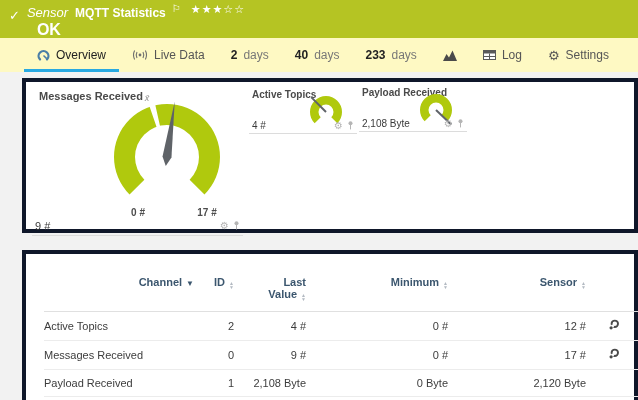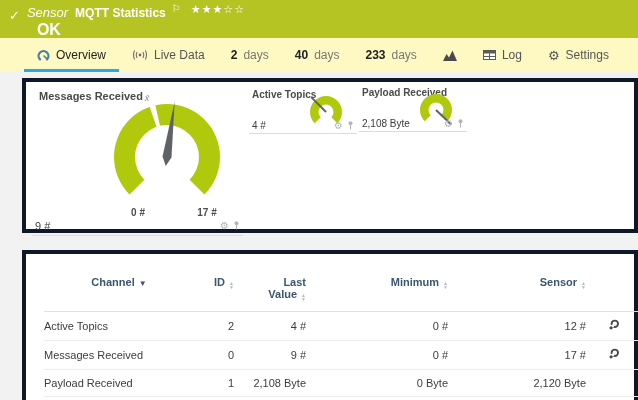--- a/index.html
+++ b/index.html
@@ -47,21 +47,21 @@
   .widget-value { font-size:11px; color:#3a3a3a; }
   .w-mini1 .widget-value, .w-mini2 .widget-value { font-size:10px; }
   .widget-icons { display:flex; align-items:center; gap:4px; color:#b5b5b5; }
   .widget-icons .gear-glyph { font-size:10px; line-height:1; cursor:pointer; }
   .widget-icons svg { cursor:pointer; }
 
   
   table { border-collapse:collapse; width:100%; table-layout:fixed; }
   th { font-size:11px; color:#3b566e; font-weight:bold; text-align:right; vertical-align:top;
        padding:8px 0 10px; border-bottom:1px solid #e0e0e0; cursor:pointer; }
-  th.col-channel { text-align:center; }
+  th.col-channel { text-align:right; }
   td { font-size:11px; color:#3c3c3c; text-align:right; padding:7px 0; border-bottom:1px solid #ececec; }
   td.cell-channel { text-align:left; }
   td.cell-wrench { text-align:center; }
   .sort { display:inline-flex; flex-direction:column; margin-left:4px; vertical-align:1px; }
   .sort span { font-size:5px; line-height:4px; color:#b3bac2; }
   .caret { font-size:8px; margin-left:4px; color:#3b566e; }
   .wrench { cursor:pointer; }
 </style>
 </head>
 <body>

